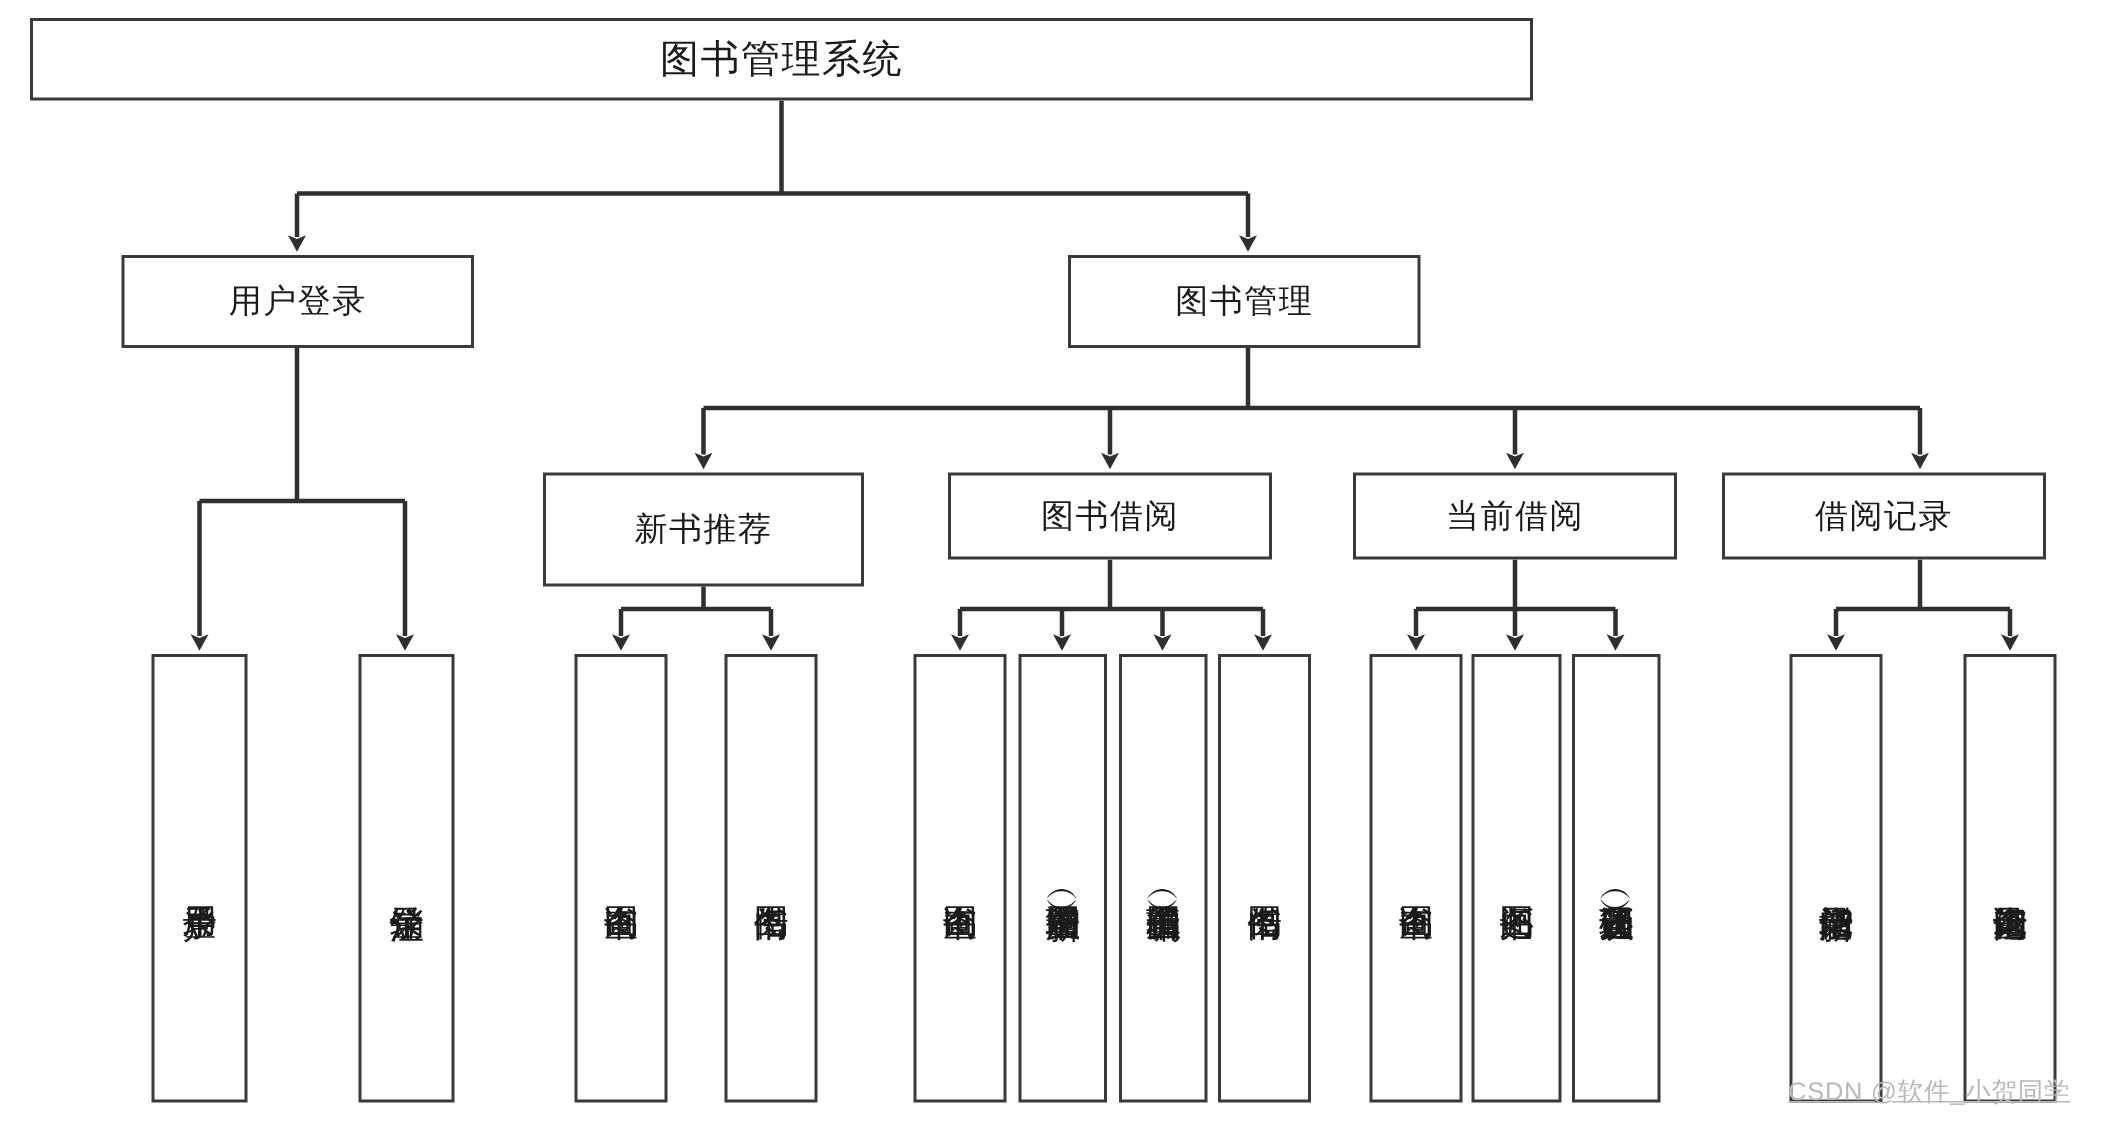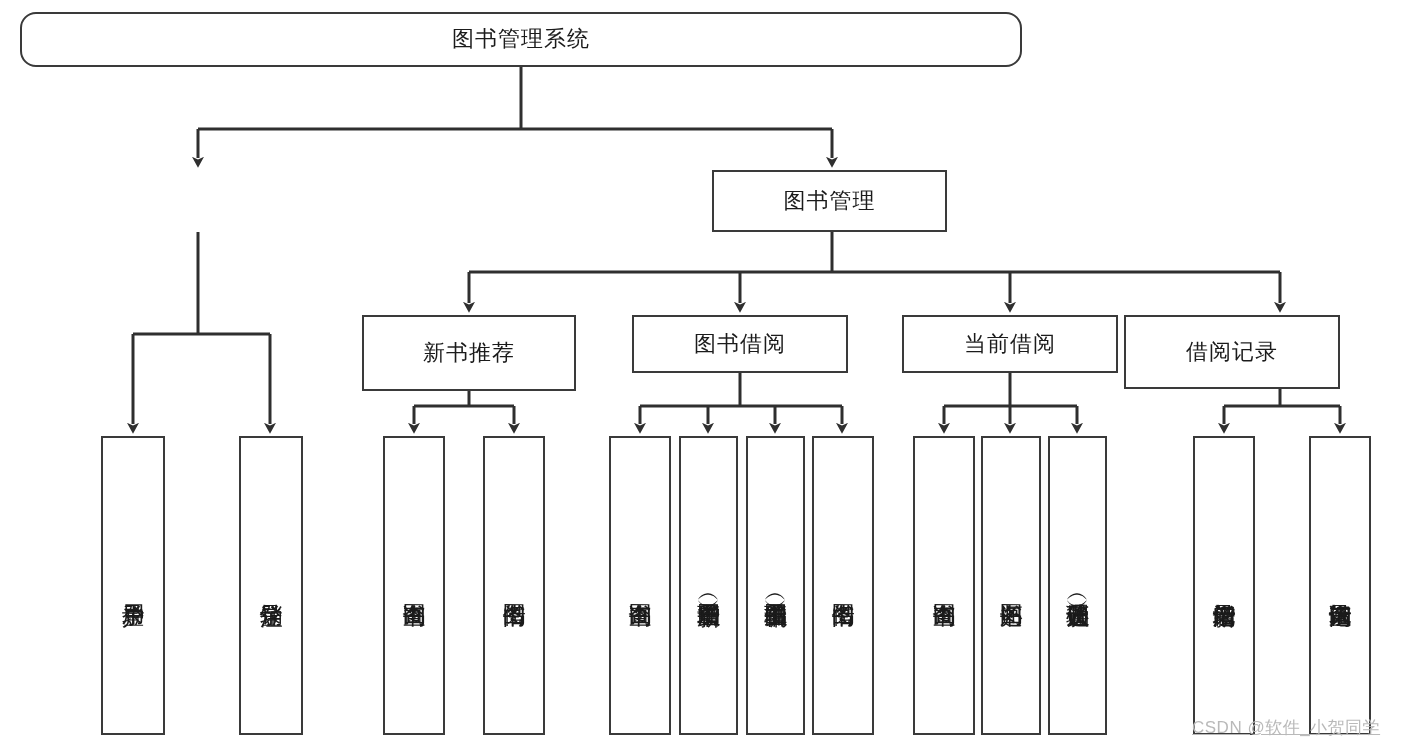--- a/index.html
+++ b/index.html
@@ -31,22 +31,21 @@
     justify-content:center;
     color:#1b1b1b;
     z-index:2;
   }
   .node.h-node{
     font-size:22px;
     letter-spacing:1px;
     line-height:1.2;
   }
   .node.root{
-    font-size:22px;
-    border-radius:16px;
+    font-size:26px;
   }
   
   .node.v-node{
     font-size:23px;
     line-height:1.02;
     letter-spacing:0px;
     writing-mode:vertical-rl;
     text-orientation:upright;
     align-items:center;
     justify-content:center;
@@ -121,38 +120,41 @@
       <path d="M1224,406 L1340,406"></path>
       <path d="M1224,406 L1224,424" marker-end="url(#arr)"></path>
       <path d="M1340,406 L1340,424" marker-end="url(#arr)"></path>
     </g>
   </svg>
 
   <div class="node root h-node" style="left:20px; top:12px; width:1002px; height:55px;">
     <span>图书管理系统</span>
   </div>
 
+  <div class="node h-node" style="left:81px; top:170px; width:235px; height:62px;">
+    <span>用户登录</span>
+  </div>
 
   <div class="node h-node" style="left:712px; top:170px; width:235px; height:62px;">
     <span>图书管理</span>
   </div>
 
   <div class="node h-node" style="left:362px; top:315px; width:214px; height:76px;">
     <span>新书推荐</span>
   </div>
 
   <div class="node h-node" style="left:902px; top:315px; width:216px; height:58px;">
     <span>当前借阅</span>
   </div>
 
   <div class="node h-node" style="left:632px; top:315px; width:216px; height:58px;">
     <span>图书借阅</span>
   </div>
 
-  <div class="node h-node" style="left:1124px; top:315px; width:216px; height:74px;justify-content:center;">
+  <div class="node h-node" style="left:1148px; top:315px; width:216px; height:58px;justify-content:center;">
     <span>借阅记录</span>
   </div>
 
   <div class="node v-node" style="left:101px; top:436px; width:64px; height:299px;">
     <span class="vlabel">用户登录</span>
   </div>
 
   <div class="node v-node" style="left:239px; top:436px; width:64px; height:299px;">
     <span class="vlabel">注销登录</span>
   </div>

